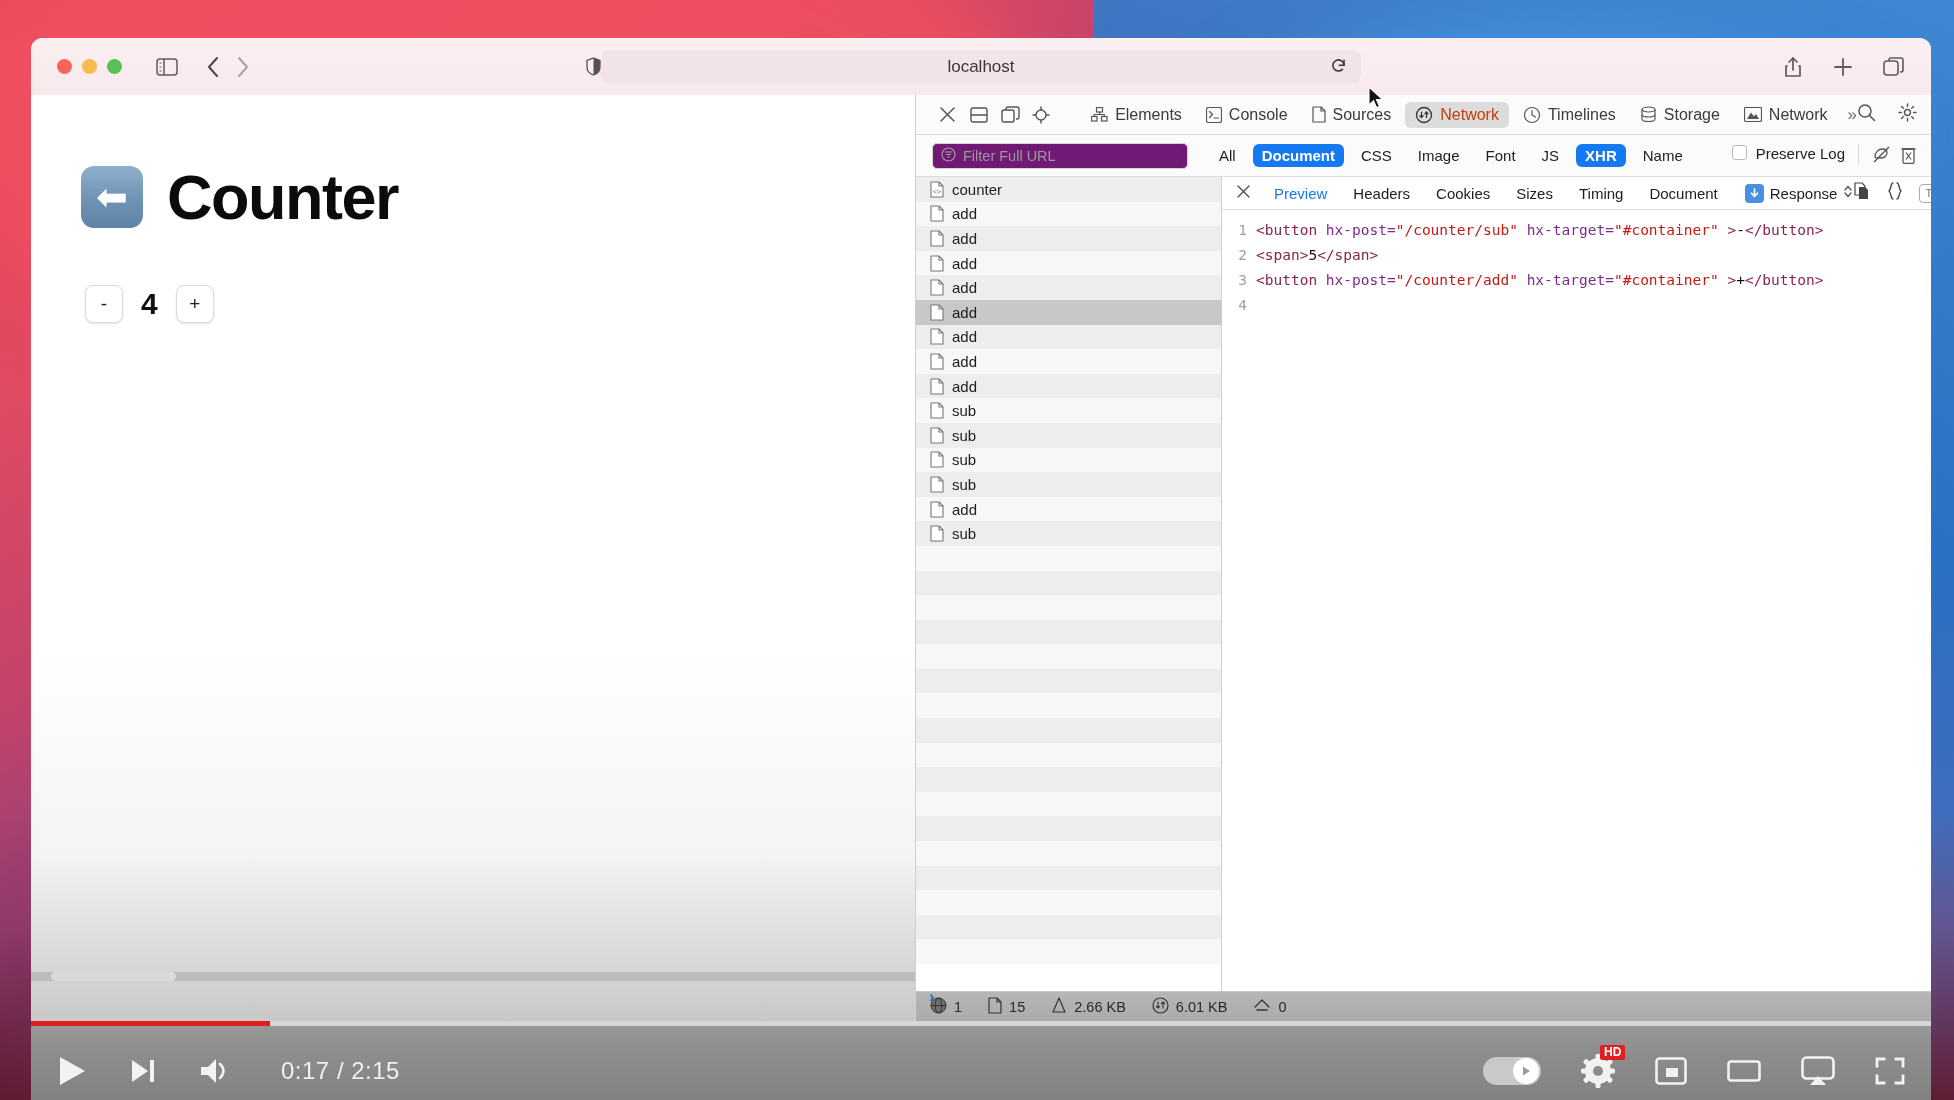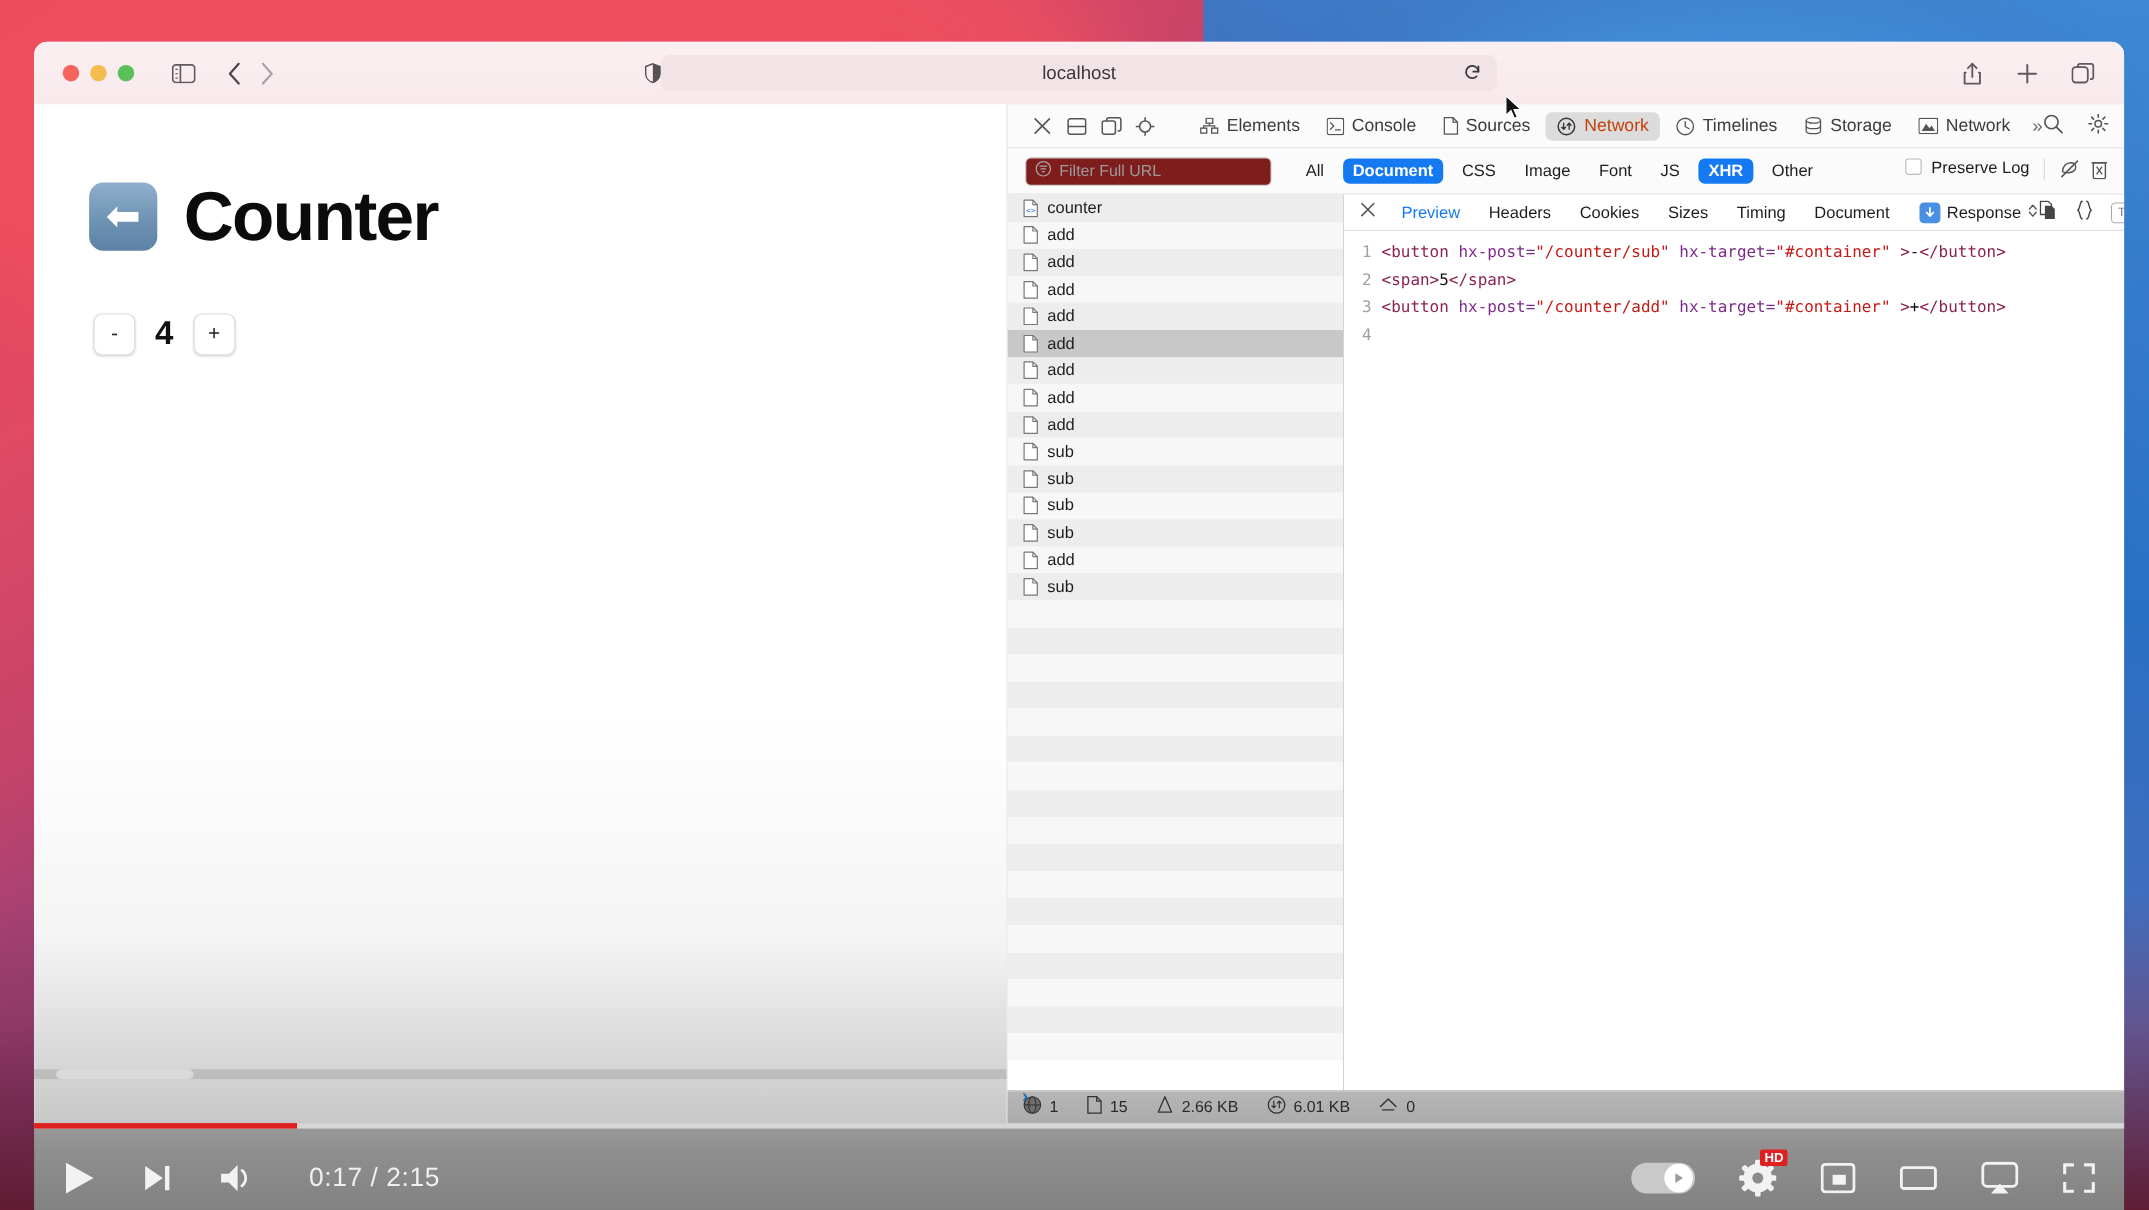--- a/index.html
+++ b/index.html
@@ -148,22 +148,22 @@
 
   #insp-filterbar {
     height: 42px; flex: 0 0 42px;
     background: #fbfbfb;
     border-bottom: 1px solid #dcdcdc;
     display: flex; align-items: center;
     padding: 0 14px 0 16px;
     gap: 0;
   }
   #filter-input {
-    width: 224px; height: 26px;
-    background: #7f1d1d; border: 1px solid #d3d3d3; border-radius: 5px;
+    width: 256px; height: 26px;
+    background: #701a75; border: 1px solid #d3d3d3; border-radius: 5px;
     display: flex; align-items: center; gap: 7px;
     padding: 0 8px;
     font-size: 14.5px; color: #9a9a9a;
   }
   .typefilters { display: flex; align-items: center; gap: 8px; margin-left: 22px; }
   .tf {
     font-size: 15px; color: #1d1d1d;
     padding: 3px 9px; border-radius: 6px; white-space: nowrap;
     cursor: default;
   }
@@ -531,21 +531,21 @@
             </div>
 
             <div class="typefilters">
               <div class="tf">All</div>
               <div class="tf on">Document</div>
               <div class="tf">CSS</div>
               <div class="tf">Image</div>
               <div class="tf">Font</div>
               <div class="tf">JS</div>
               <div class="tf on">XHR</div>
-              <div class="tf">Other</div>
+              <div class="tf">Name</div>
             </div>
 
             <div id="preserve-wrap">
               <span class="cbx"></span>
               <span>Preserve Log</span>
               <span class="divider-v"></span>
               <span>
                 <svg width="19" height="19" viewBox="0 0 19 19">
                     <path d="M3 12 C3 7 6.5 4 10.5 4 C13 4 15 5.5 15 8 C15 11 12 13 8.5 13 C5.5 13 3 13 3 12 Z" fill="none" stroke="#555" stroke-width="1.3"></path>
                     <line x1="2" y1="17" x2="17" y2="2" stroke="#555" stroke-width="1.4"></line>

